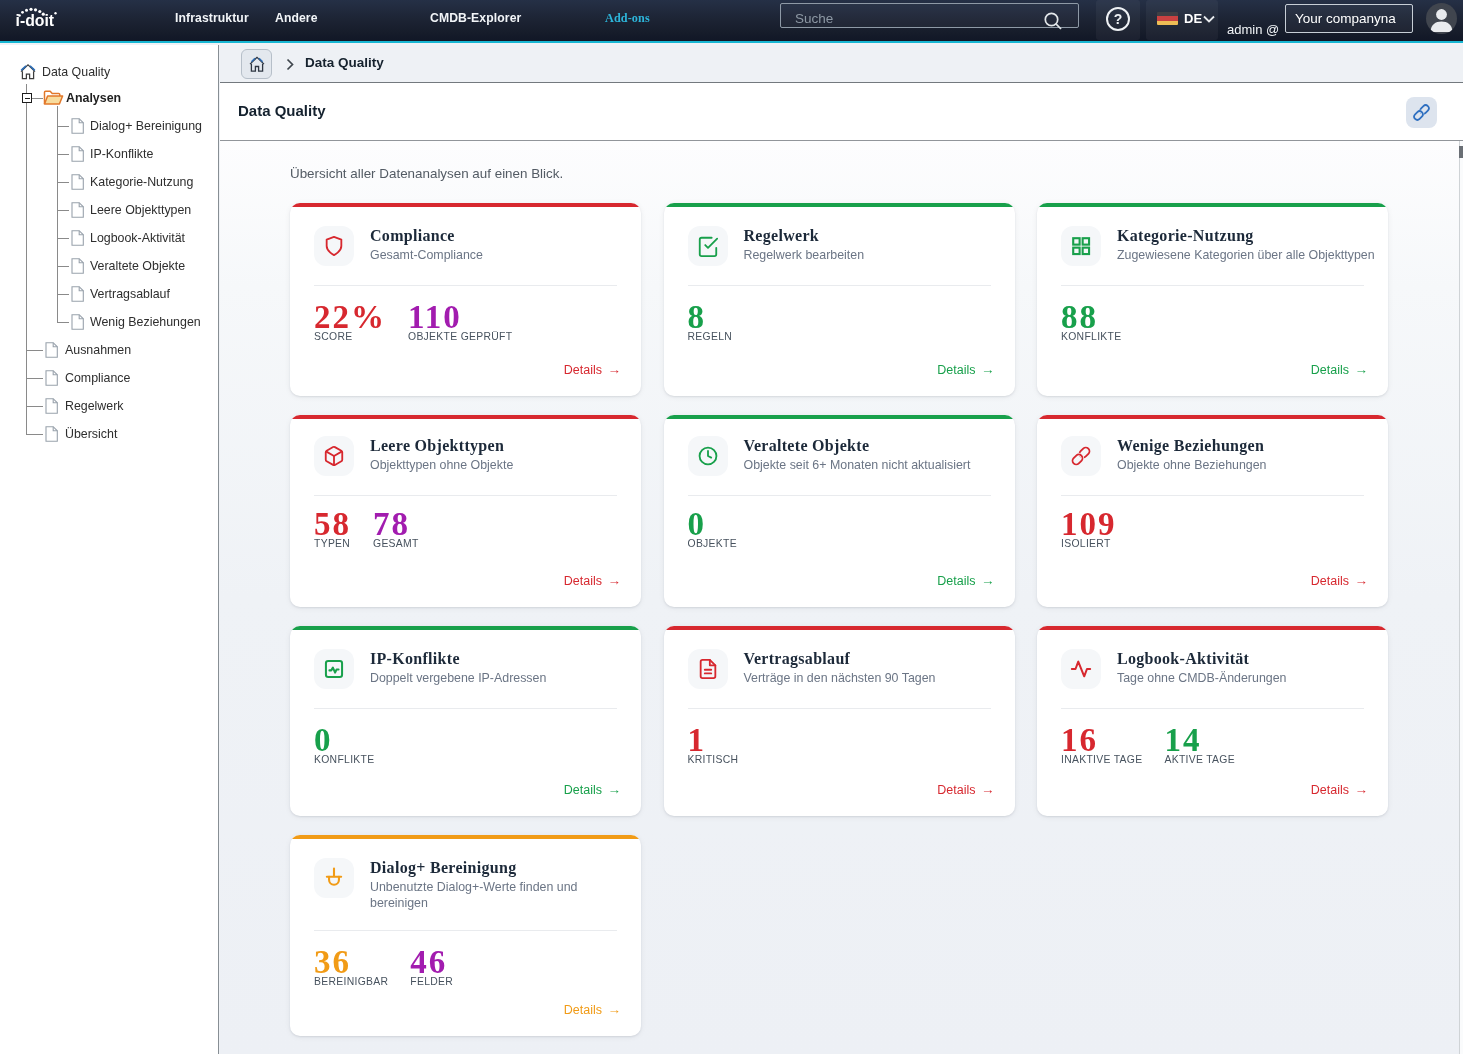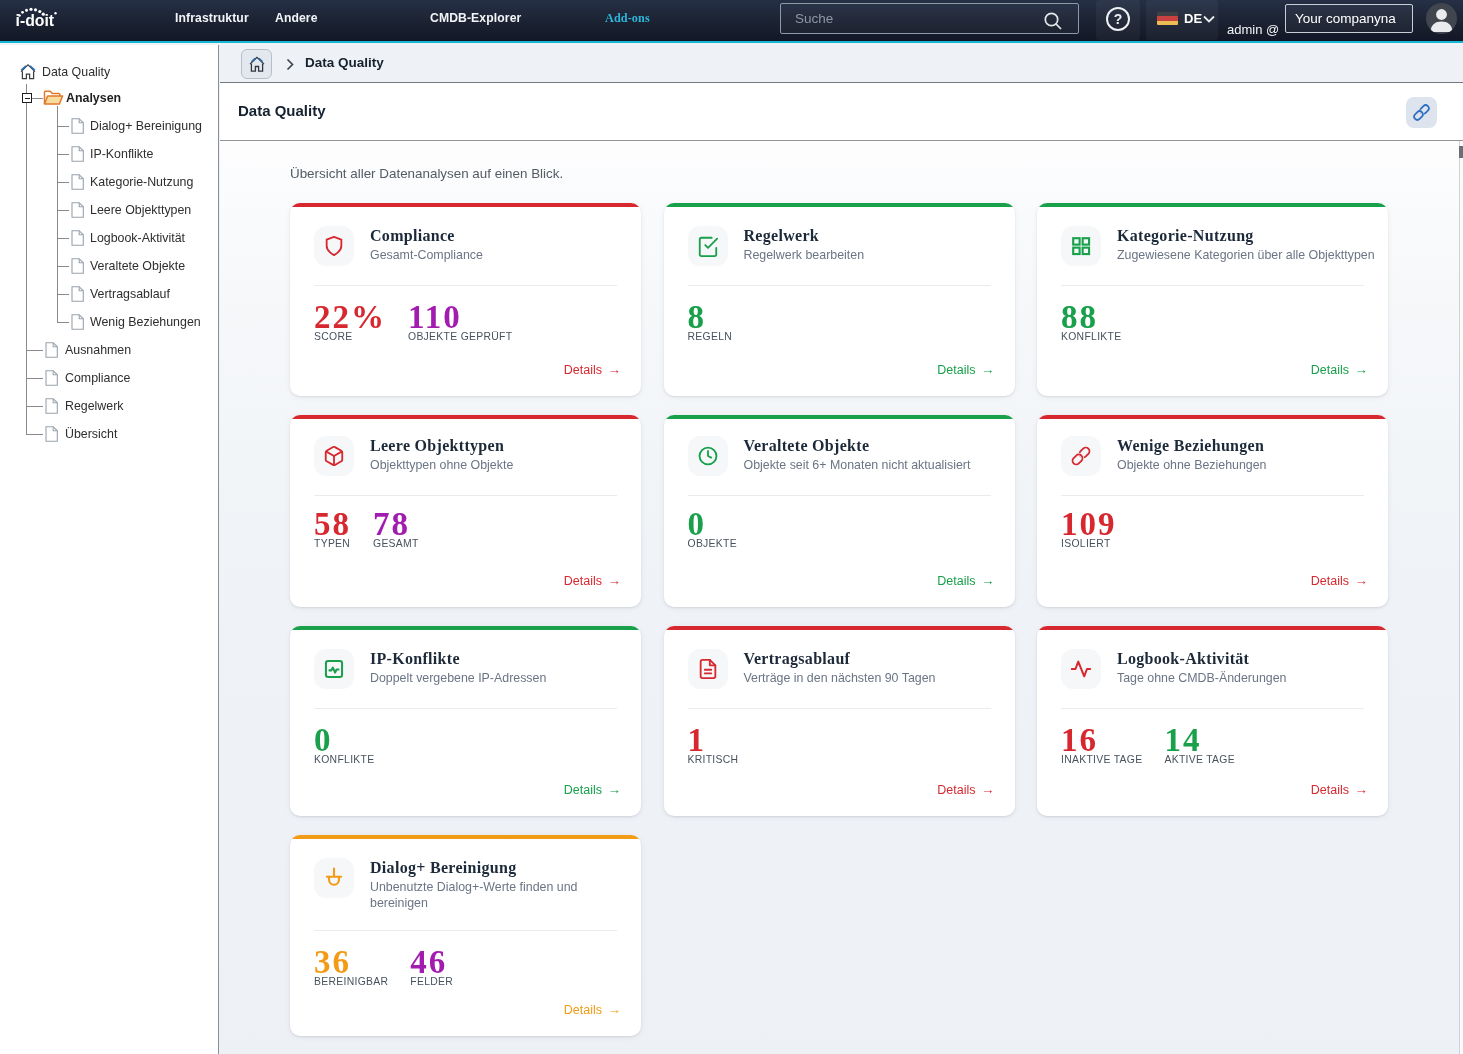--- a/index.html
+++ b/index.html
@@ -8,21 +8,21 @@
   body { font-family:"Liberation Sans", sans-serif; background:#eff2f6; position:relative; }
 
   
   .nav { position:absolute; left:0; top:0; width:1463px; height:43px;
          background:linear-gradient(180deg,#253046 0%, #1c2333 50%, #161c2a 80%, #111726 100%);
          border-bottom:2px solid #17b6d2; }
   .logo { position:absolute; left:15px; top:1px; width:70px; height:32px; }
   .mitem { position:absolute; top:0; height:39px; line-height:39px; color:#f2f5f8;
            font-size:12.2px; font-weight:700; letter-spacing:0.1px; height:37px; line-height:37px; }
   .mitem.on { color:#2db5da;font-family:Liberation Serif, serif; }
-  .search { position:absolute; left:780px; top:3px; width:299px; height:31px;
+  .search { position:absolute; left:780px; top:3px; width:299px; height:25px;
             border:1px solid #8e99a6; border-radius:2px; background:rgba(255,255,255,0.03); }
   .search .ph { position:absolute; left:14px; top:7px; font-size:13.5px; color:#8d98a4; }
   .search svg { position:absolute; right:14px; top:6px; }
   .navbtn { position:absolute; top:0px; height:40px; background:rgba(255,255,255,0.045); border-radius:3px; }
   .helpwrap { left:1096px; width:44px; }
   .flagwrap { left:1146px; width:72px; }
   .flag { position:absolute; left:11px; top:12px; width:21px; height:13px; overflow:hidden; border-radius:1px; }
   .flag div { height:4.33px; }
   .de { position:absolute; left:38px; top:11px; color:#fff; font-size:13px; font-weight:700; }
   .admin { position:absolute; left:1227px; top:22px; color:#f2f5f8; font-size:13px; font-weight:400; }

